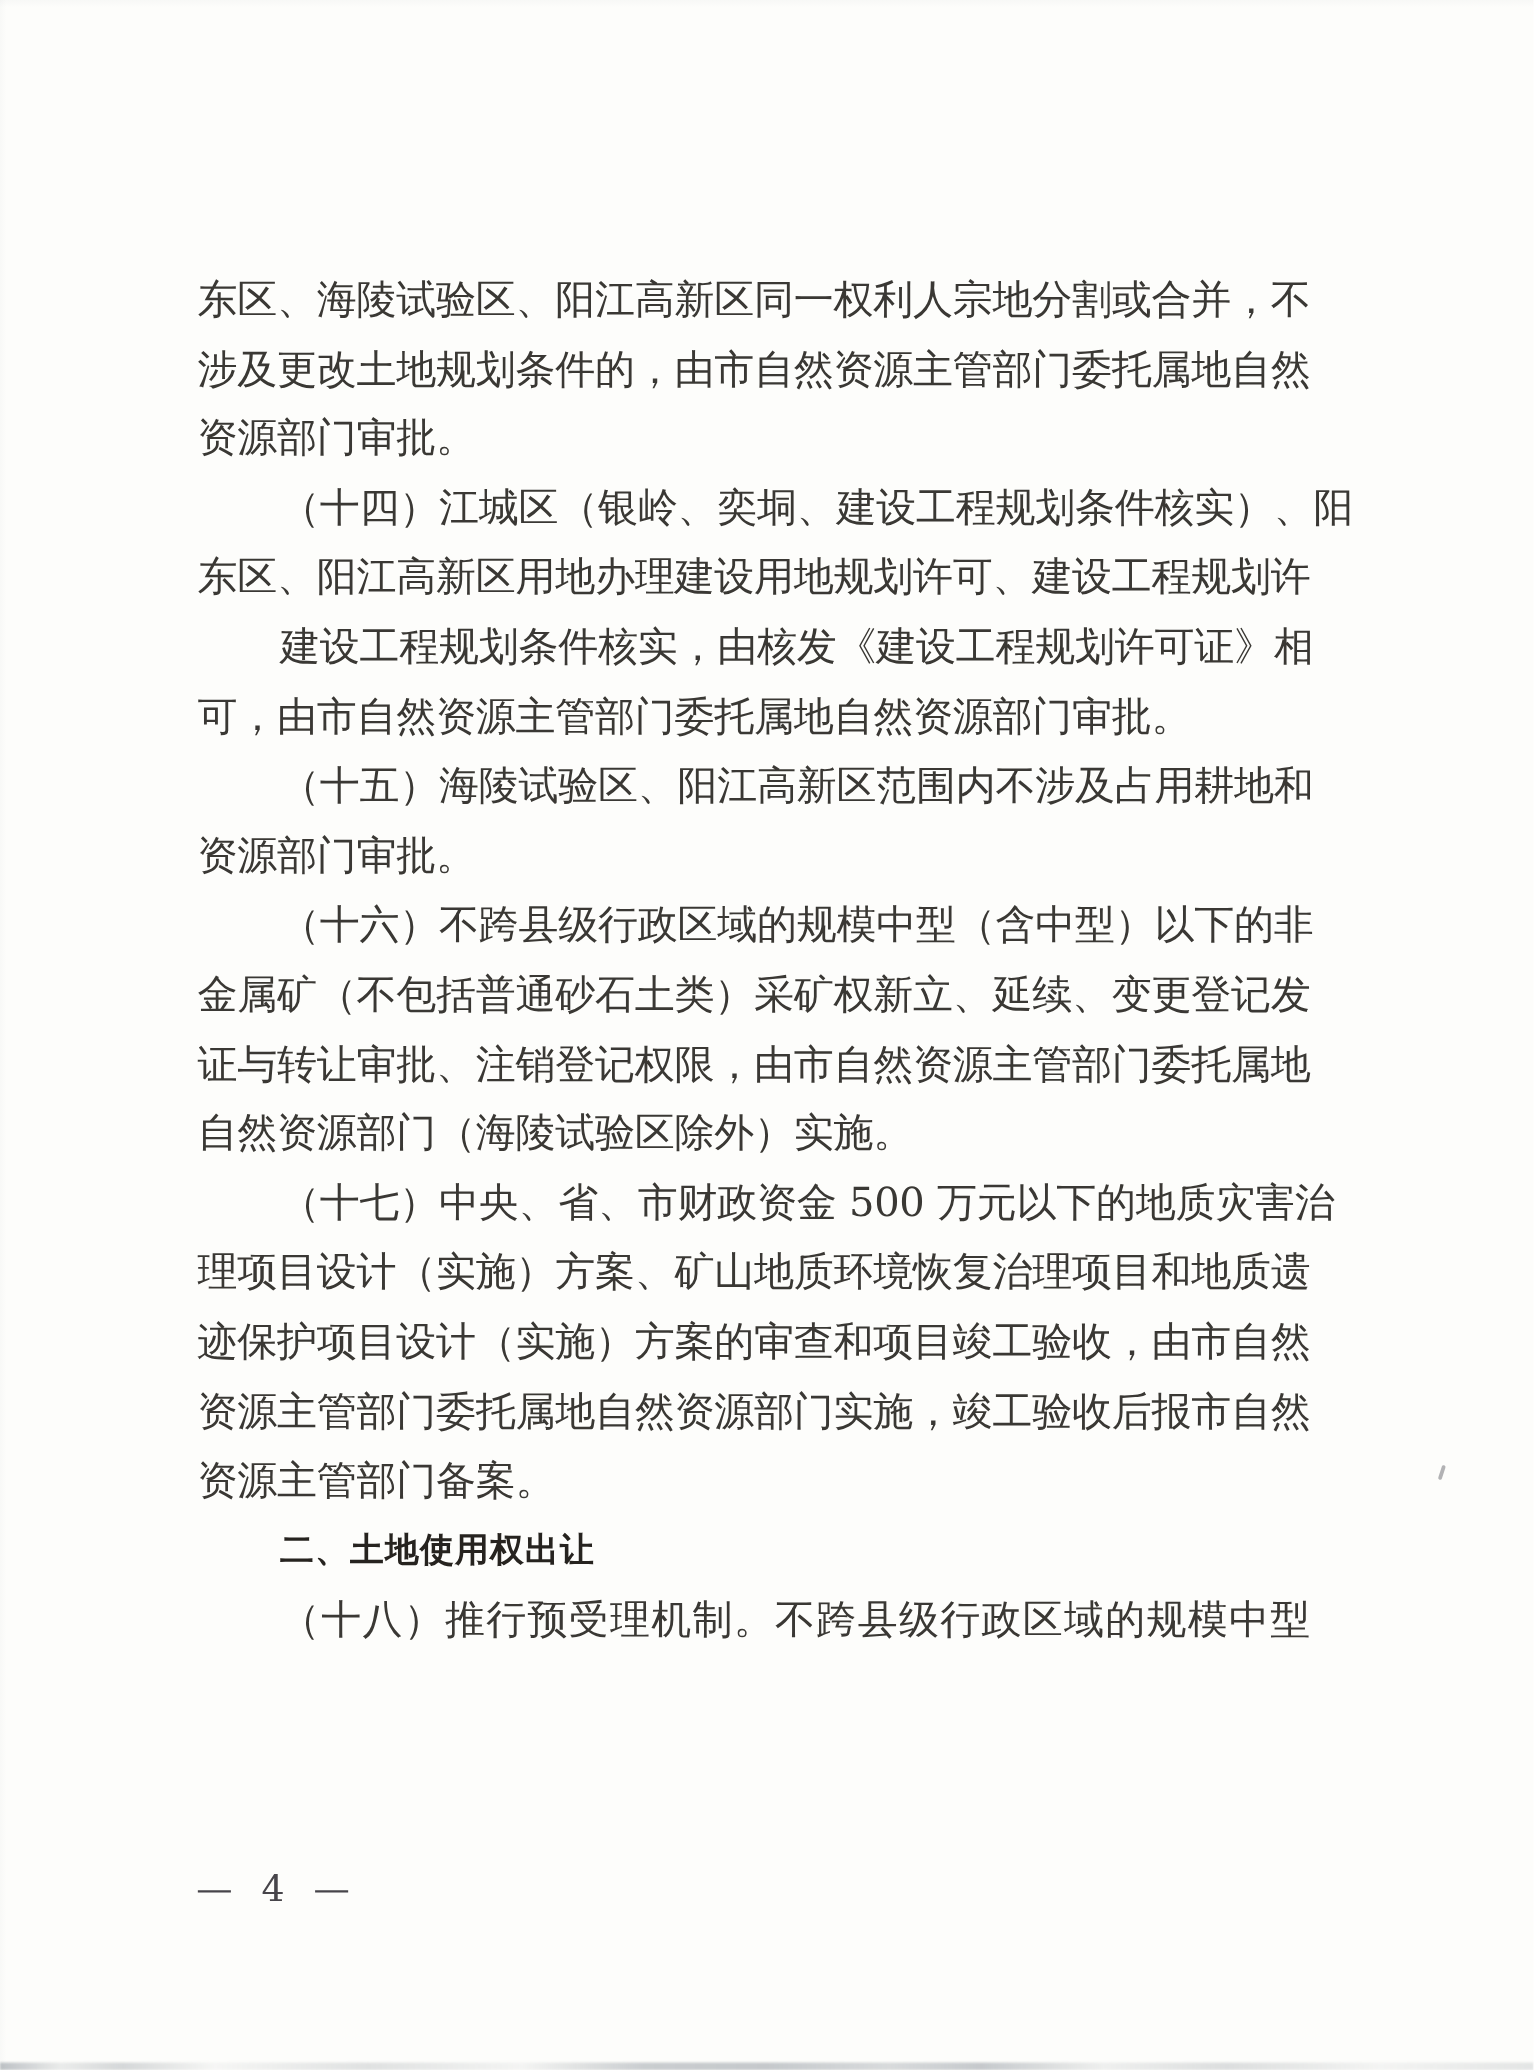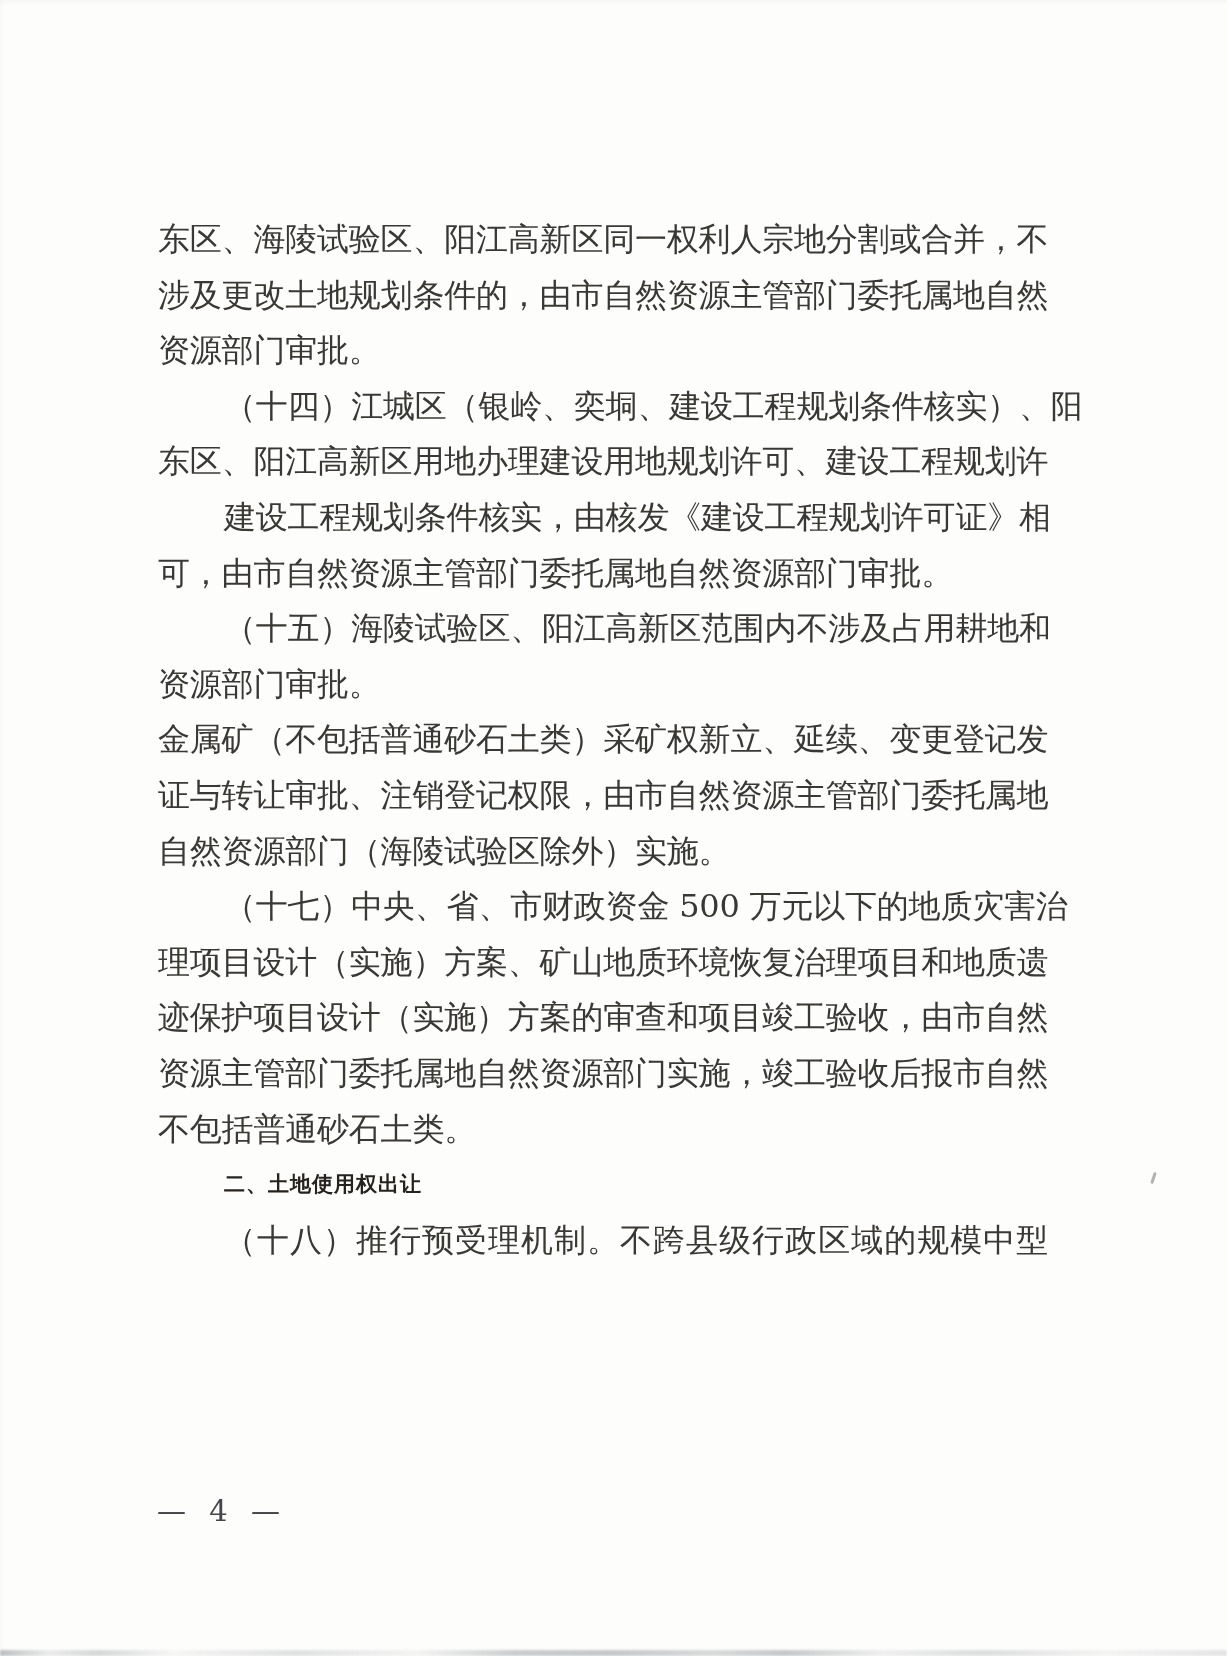--- a/index.html
+++ b/index.html
@@ -42,21 +42,21 @@
   }
   .line.fill {
     text-align-last: justify;
   }
   .line.indent {
     text-indent: 66px;
   }
   .line.heading {
     font-family: "DejaVu Sans", sans-serif;
     font-weight: bold;
-    font-size: 21px;
+    font-size: 27px;
     letter-spacing: 1px;
     color: var(--heading-ink, #26231f);
   }
   .page-number {
     position: absolute;
     left: 157px;
     top: 1492px;
     font-size: 29px;
     line-height: 38px;
     letter-spacing: 7px;
@@ -107,27 +107,28 @@
   <div class="text-block" id="text-block">
       <div class="line fill">东区、海陵试验区、阳江高新区同一权利人宗地分割或合并，不</div>
       <div class="line fill">涉及更改土地规划条件的，由市自然资源主管部门委托属地自然</div>
       <div class="line">资源部门审批。</div>
       <div class="line indent fill">（十四）江城区（银岭、奕垌、建设工程规划条件核实）、阳</div>
       <div class="line fill">东区、阳江高新区用地办理建设用地规划许可、建设工程规划许</div>
       <div class="line indent fill">建设工程规划条件核实，由核发《建设工程规划许可证》相</div>
       <div class="line">可，由市自然资源主管部门委托属地自然资源部门审批。</div>
       <div class="line indent fill">（十五）海陵试验区、阳江高新区范围内不涉及占用耕地和</div>
       <div class="line">资源部门审批。</div>
+      <div class="line indent fill">（十六）不跨县级行政区域的规模中型（含中型）以下的非</div>
       <div class="line fill">金属矿（不包括普通砂石土类）采矿权新立、延续、变更登记发</div>
       <div class="line fill">证与转让审批、注销登记权限，由市自然资源主管部门委托属地</div>
       <div class="line">自然资源部门（海陵试验区除外）实施。</div>
       <div class="line indent fill">（十七）中央、省、市财政资金 500 万元以下的地质灾害治</div>
       <div class="line fill">理项目设计（实施）方案、矿山地质环境恢复治理项目和地质遗</div>
       <div class="line fill">迹保护项目设计（实施）方案的审查和项目竣工验收，由市自然</div>
       <div class="line fill">资源主管部门委托属地自然资源部门实施，竣工验收后报市自然</div>
-      <div class="line">不包括普通砂石土类。</div>
+      <div class="line">资源主管部门备案。</div>
       <div class="line indent heading">二、土地使用权出让</div>
       <div class="line indent fill">（十八）推行预受理机制。不跨县级行政区域的规模中型</div>
     </div>
   <div class="page-number">— 4 —</div>
   <div class="speck"></div>
   <div class="scan-edge"></div>
 </div>
 
 </body></html>

